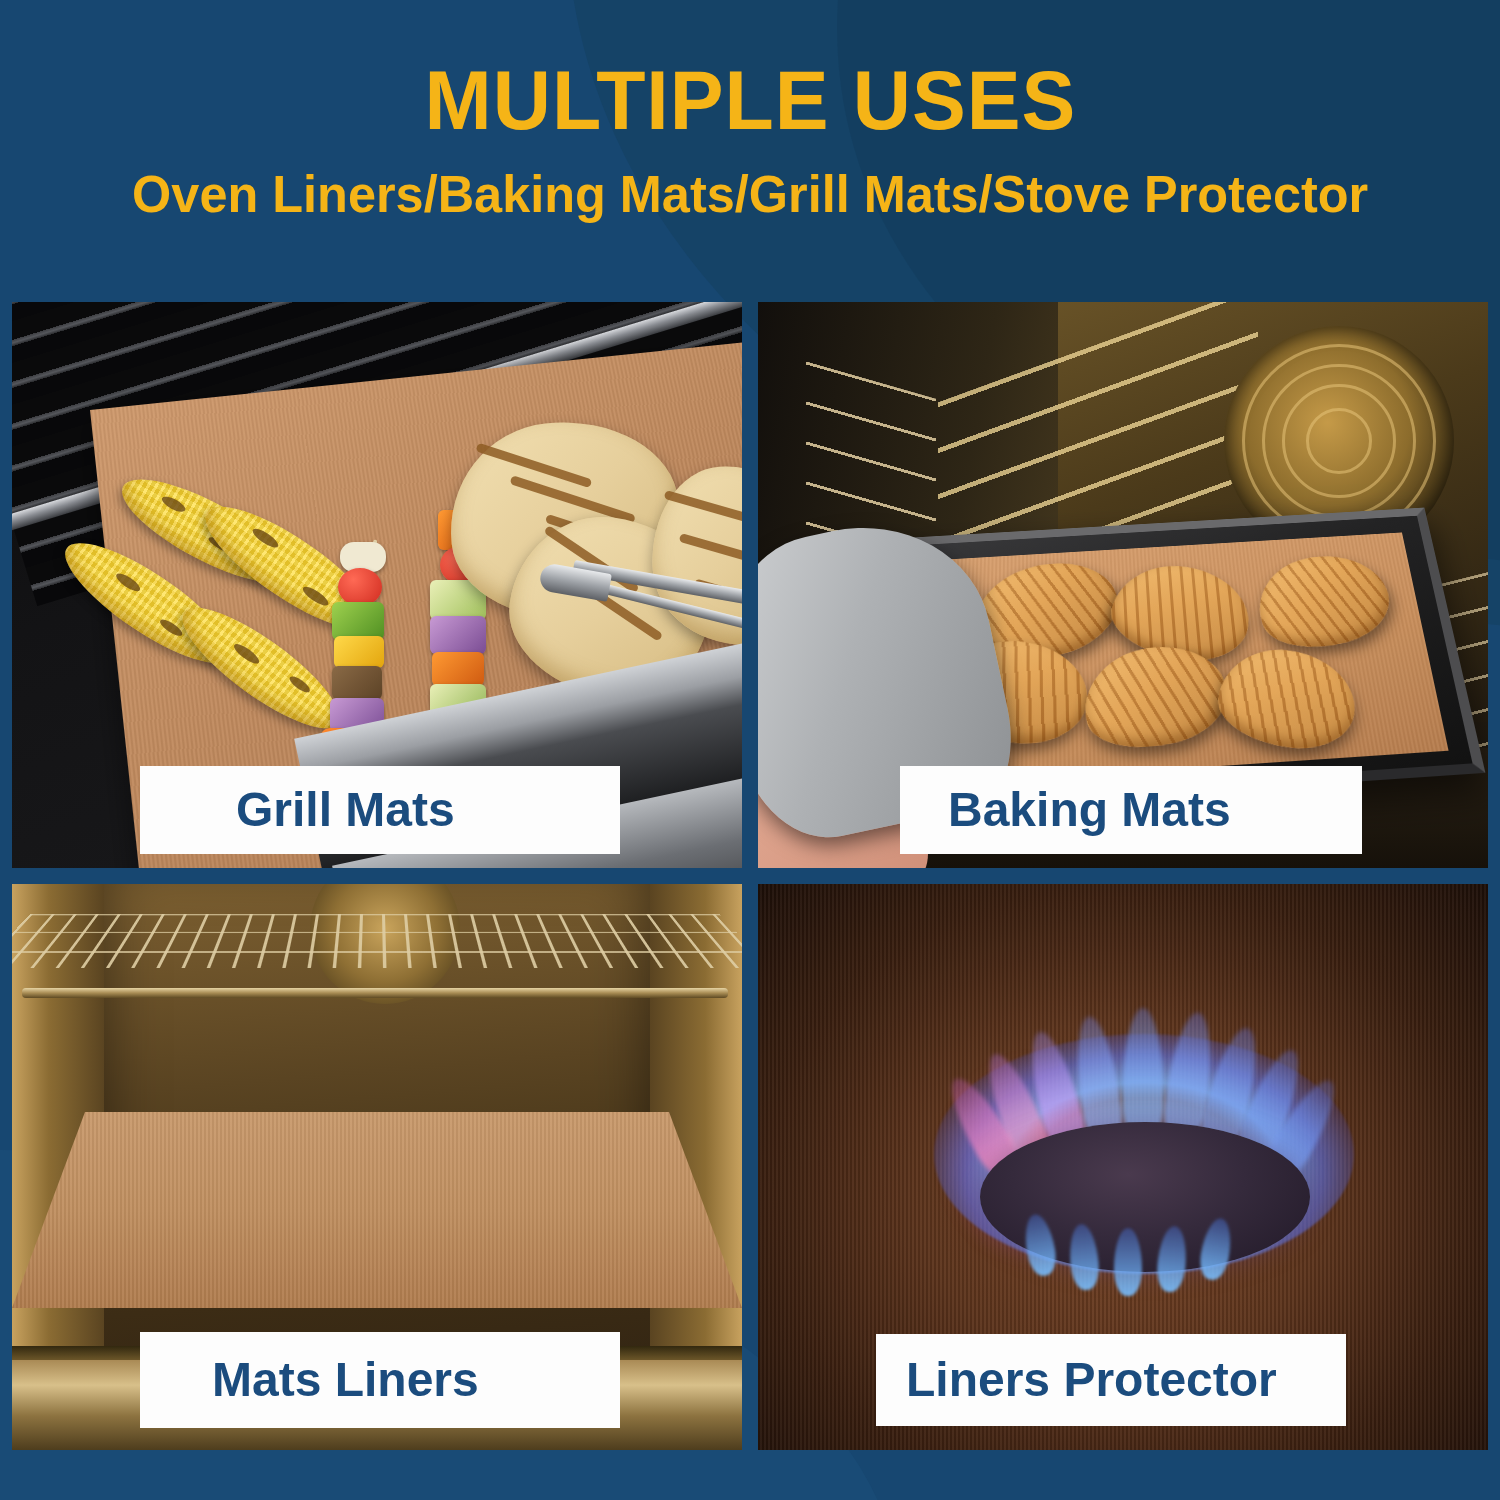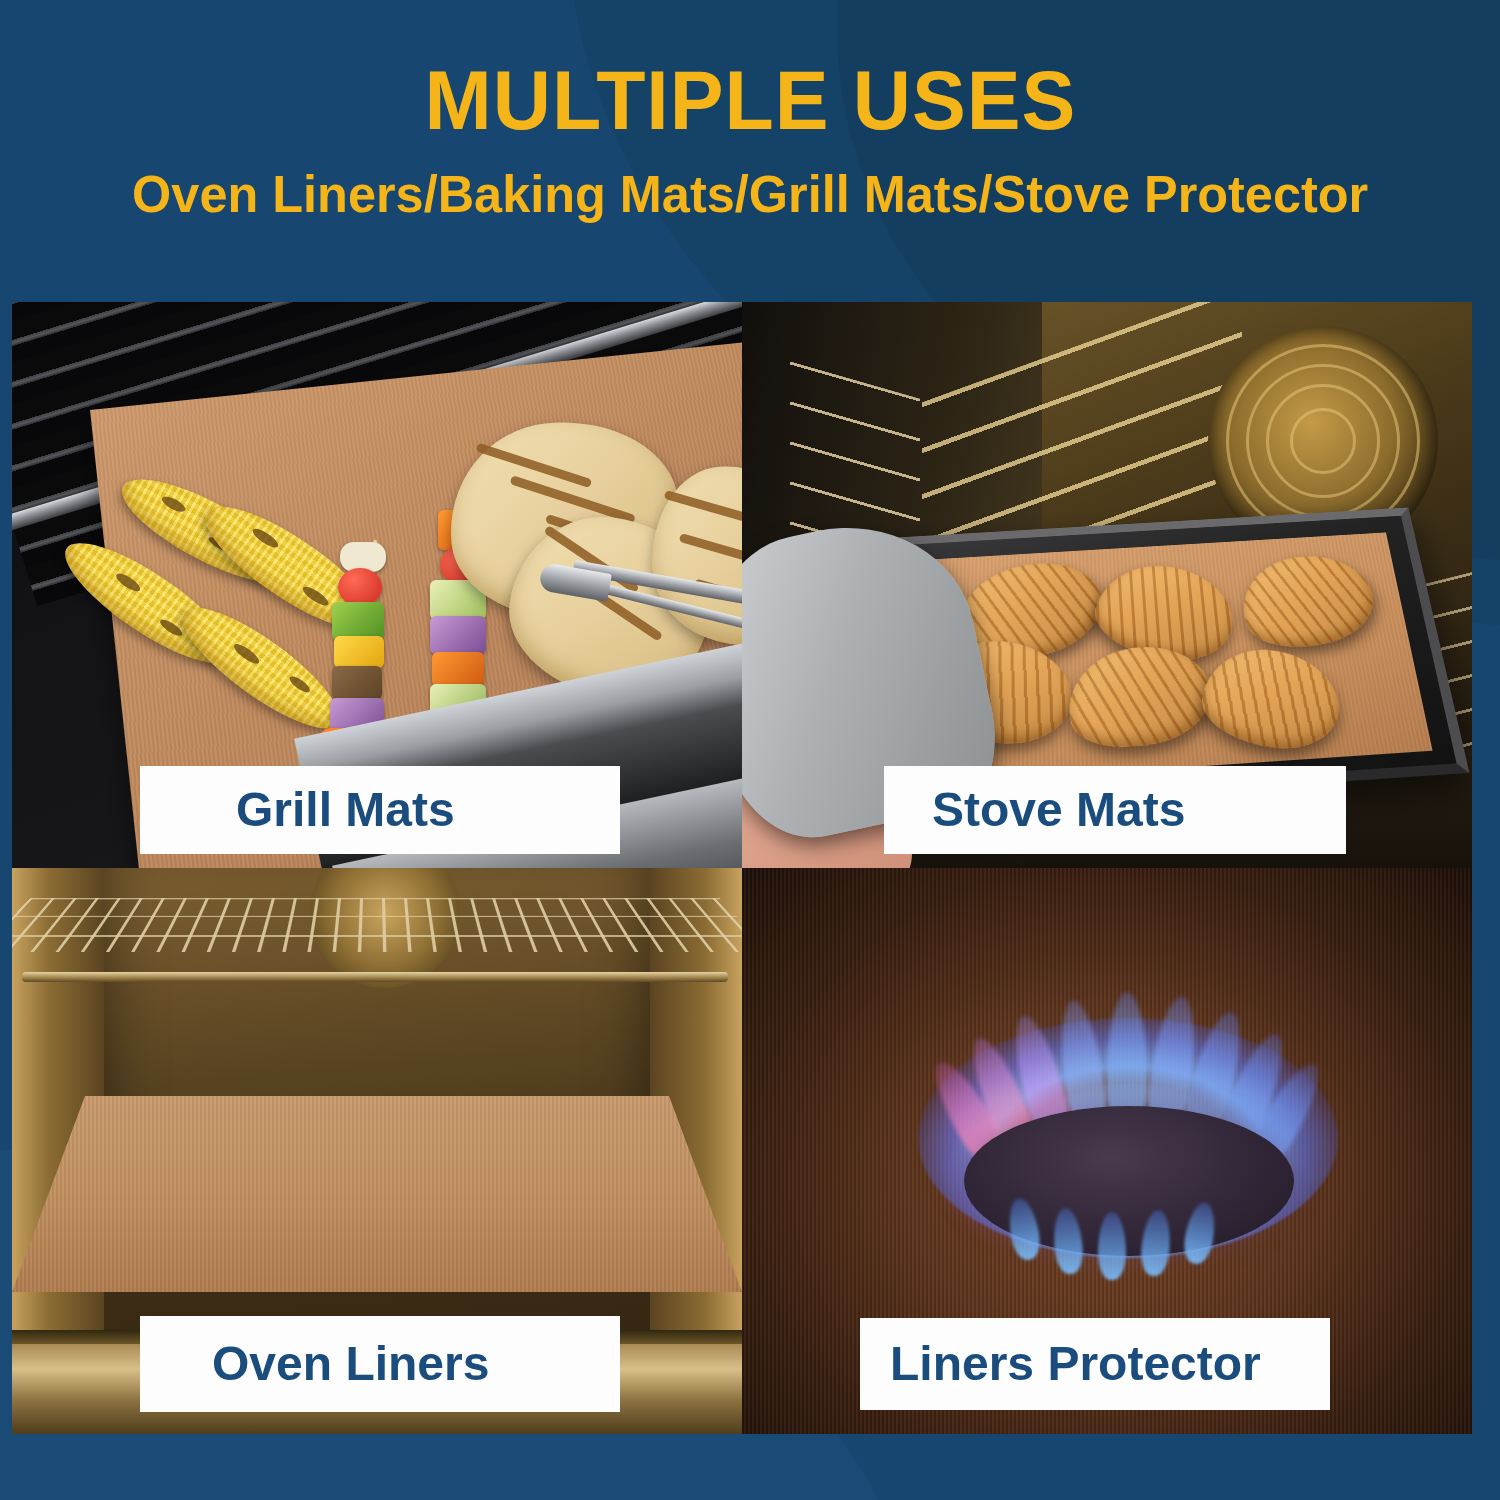--- a/index.html
+++ b/index.html
@@ -44,21 +44,21 @@
     font-size:52px;line-height:1;
     font-weight:bold;
     color:#F5B417;
     white-space:nowrap;
     transform:scaleX(.97);
   }
 
   
   #grid{position:absolute;z-index:2;left:12px;top:302px;width:1476px;height:1164px;
         display:grid;grid-template-columns:730px 730px;grid-template-rows:566px 566px;
-        }
+        gap:16px;}
   .panel{position:relative;overflow:hidden;background:#222;}
   .caption{
     position:absolute;z-index:30;
     background:#fdfdfd;
     color:#1b4c7e;
     font-weight:bold;
     display:flex;align-items:center;
     box-sizing:border-box;
   }
   .caption span{display:block;line-height:1;}
@@ -327,38 +327,38 @@
       <div class="crois" style="left:366px;top:54px;width:136px;height:104px;transform:rotate(-12deg);"></div>
       <div class="crois" style="left:48px;top:132px;width:144px;height:106px;transform:rotate(14deg);"></div>
       <div class="crois" style="left:186px;top:148px;width:140px;height:104px;transform:rotate(-10deg);"></div>
       <div class="crois" style="left:318px;top:160px;width:132px;height:102px;transform:rotate(12deg);"></div>
     </div>
 
     <div class="arm"></div>
     <div class="glove"></div>
 
     <div class="caption cap-b">
-      <span>Stove Mats</span>
+      <span>Baking Mats</span>
     </div>
   </div>
 
   <div class="panel">
     <div class="oven3-bg"></div>
     <div class="oven3-cav"></div>
     <div class="oven3-fan"></div>
     <div class="oven3-side l"></div>
     <div class="oven3-side r"></div>
     <div class="oven3-rack"></div>
     <div class="rack-bar"></div>
     <div class="oven3-mat"></div>
     <div class="oven3-doorlip"></div>
     <div class="oven3-door"></div>
 
     <div class="caption cap-c">
-      <span>Oven Liners</span>
+      <span>Mats Liners</span>
     </div>
   </div>
 
   <div class="panel">
     <div class="stove-bg"></div>
     <div class="pinkglow"></div>
     <div class="flamering"></div>
 
     <div class="flametip" style="left:206px;top:188px;width:38px;height:110px;background:linear-gradient(to top,rgba(255,140,190,.9),rgba(200,90,220,.25));transform:rotate(-30deg);"></div>
     <div class="flametip" style="left:240px;top:166px;width:38px;height:120px;background:linear-gradient(to top,rgba(255,160,200,.85),rgba(170,110,240,.3));transform:rotate(-22deg);"></div>

